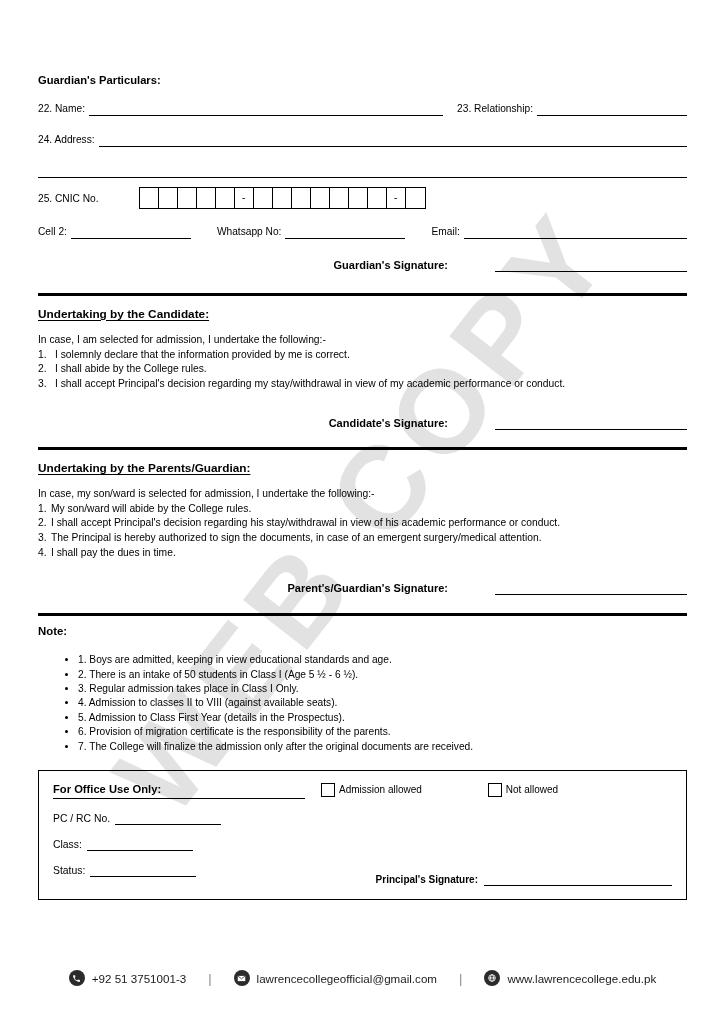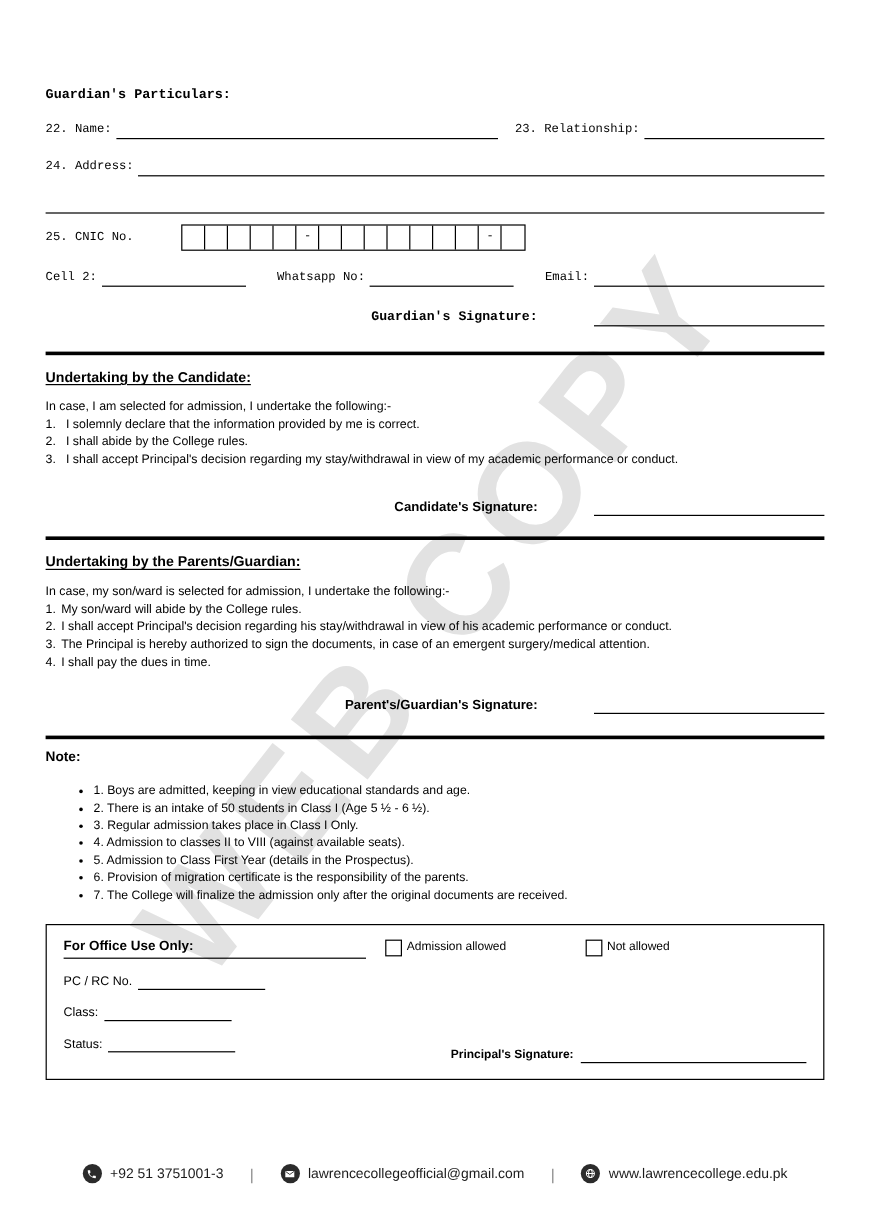--- a/index.html
+++ b/index.html
@@ -81,21 +81,21 @@
     flex: 1 1 auto;
     border-bottom: 1px solid #000;
     height: 12px;
   }
   .fill.fixed-sm { flex: 0 0 120px; }
   .fill.fixed-md { flex: 0 0 150px; }
   .gap-sm { flex: 0 0 14px; }
   .gap-md { flex: 0 0 26px; }
 
   
-  .sec-guardian { padding-top: 74px; font-family: Liberation Mono, monospace; }
+  .sec-guardian { padding-top: 74px; }
   .sec-guardian .title { margin-bottom: 16px; }
   .sec-guardian .row { margin-bottom: 17px; }
   .addr-cont {
     border-bottom: 1px solid #000;
     height: 13px;
     margin-bottom: 9px;
   }
 
   
   .cnic-row {

